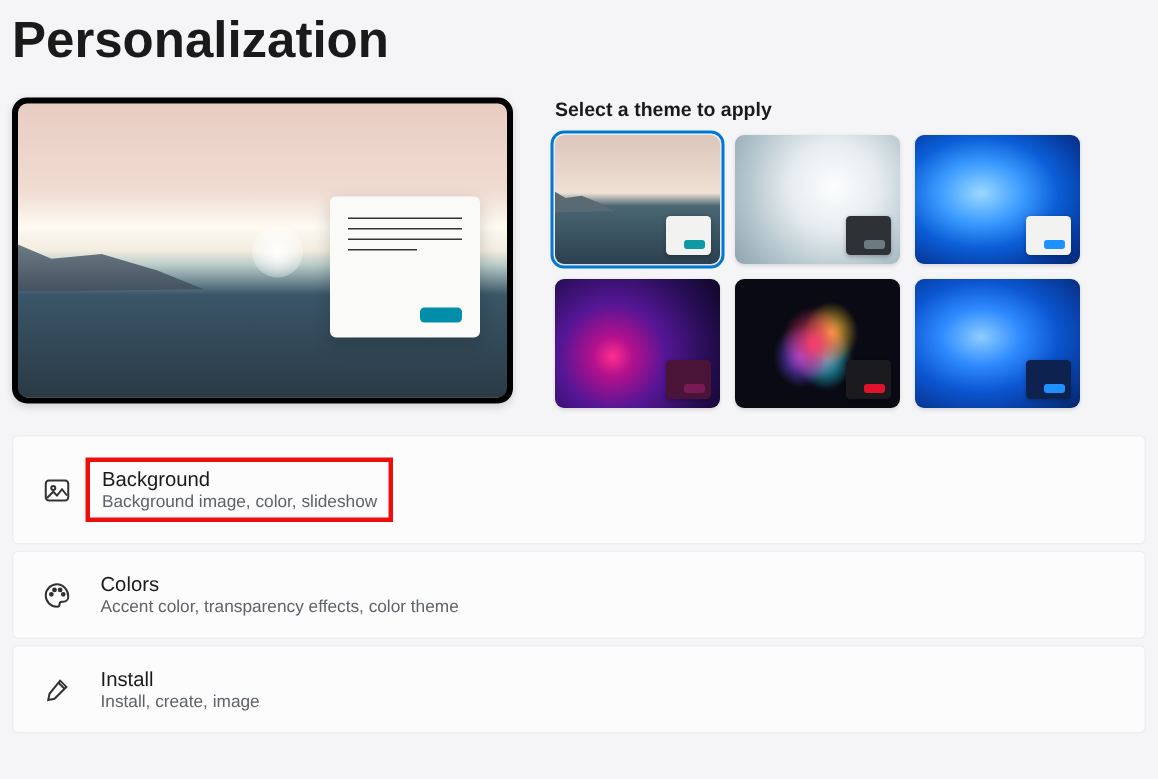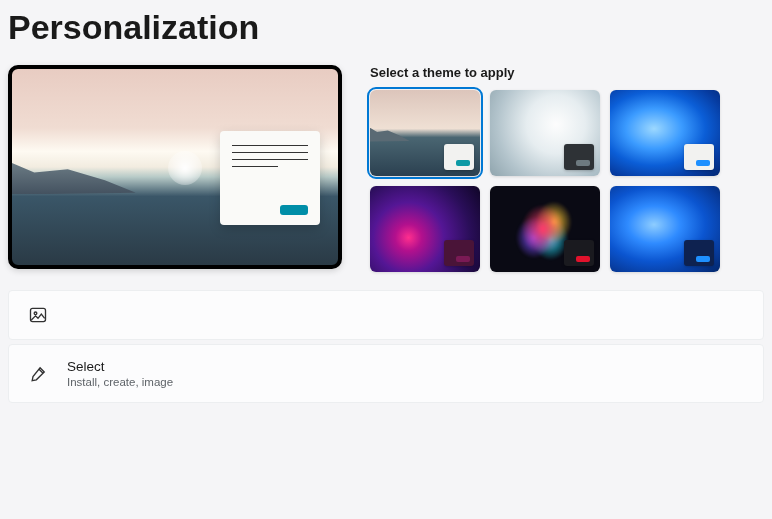--- a/index.html
+++ b/index.html
@@ -192,29 +192,48 @@
 <div class="settings-list">
 
   <div class="setting-item">
     <span class="setting-icon">
       <svg width="20" height="20" viewBox="0 0 24 24" fill="none" stroke="currentColor" stroke-width="1.6">
         <rect x="3" y="4" width="18" height="16" rx="2.5"></rect>
         <circle cx="9" cy="10" r="1.6"></circle>
         <path d="M4 18l5-5 3 3 4-5 4 5"></path>
       </svg>
     </span>
-  </div>
-
+    <div class="setting-text highlight-box">
+      <span class="setting-title">Background</span>
+      <span class="setting-desc">Background image, color, slideshow</span>
+    </div>
+  </div>
+
+  <div class="setting-item">
+    <span class="setting-icon">
+      <svg width="20" height="20" viewBox="0 0 24 24" fill="none" stroke="currentColor" stroke-width="1.6">
+        <path d="M12 3a9 9 0 1 0 0 18c1.6 0 2-1.2 2-2 0-1 .8-2 2-2h1a4 4 0 0 0 4-4c0-5.5-4-10-9-10z"></path>
+        <circle cx="7.5" cy="11" r="1.1" fill="currentColor"></circle>
+        <circle cx="10" cy="7.5" r="1.1" fill="currentColor"></circle>
+        <circle cx="14.5" cy="7.5" r="1.1" fill="currentColor"></circle>
+        <circle cx="17" cy="11" r="1.1" fill="currentColor"></circle>
+      </svg>
+    </span>
+    <div class="setting-text">
+      <span class="setting-title">Colors</span>
+      <span class="setting-desc">Accent color, transparency effects, color theme</span>
+    </div>
+  </div>
 
   <div class="setting-item">
     <span class="setting-icon">
       <svg width="20" height="20" viewBox="0 0 24 24" fill="none" stroke="currentColor" stroke-width="1.6">
         <path d="M14.5 4.5l5 5L10 19l-5 1 1-5 8.5-10.5z"></path>
         <path d="M13 6l5 5"></path>
       </svg>
     </span>
     <div class="setting-text">
-      <span class="setting-title">Select</span>
+      <span class="setting-title">Install</span>
       <span class="setting-desc">Install, create, image</span>
     </div>
   </div>
 
 </div>
 
 </body></html>

